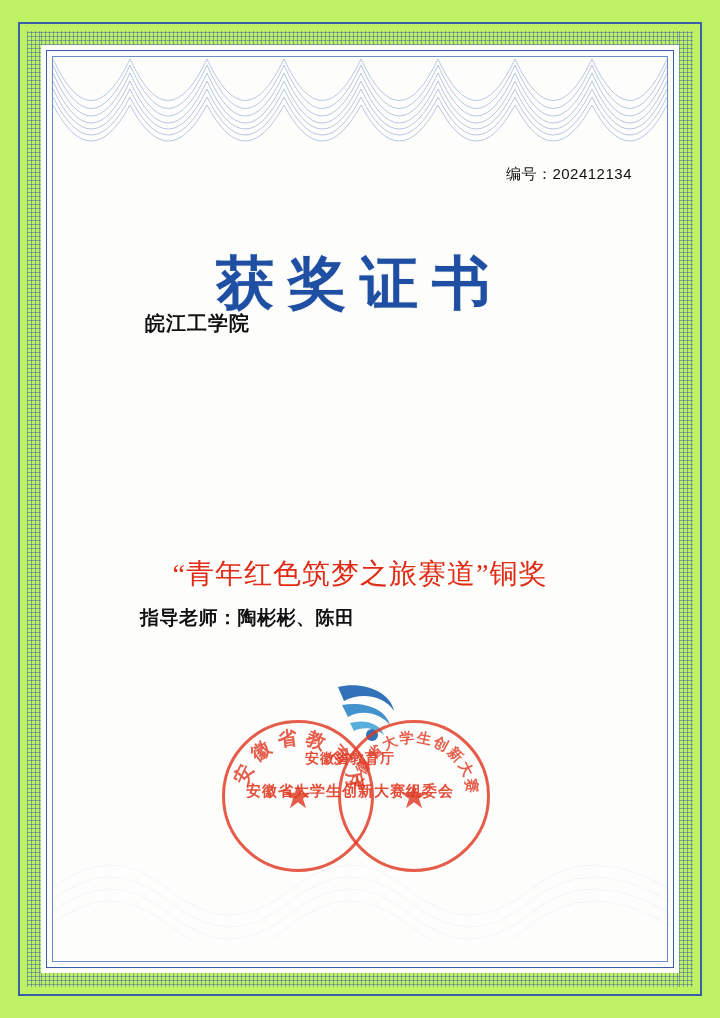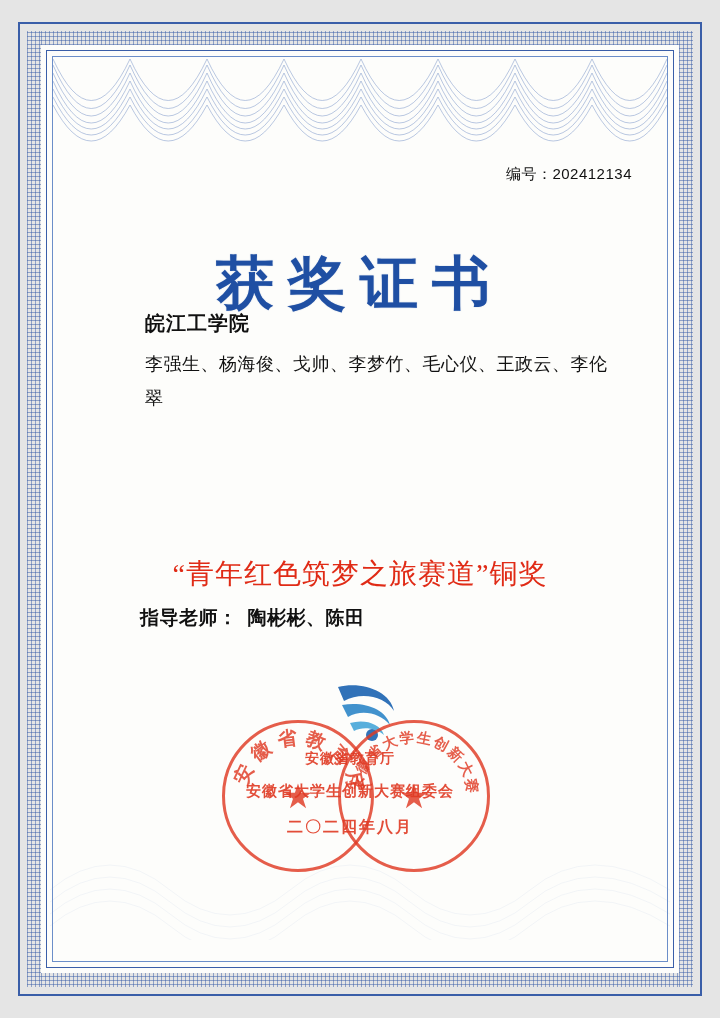--- a/index.html
+++ b/index.html
@@ -11,21 +11,21 @@
     width: 720px;
     height: 1018px;
     overflow: hidden;
     font-family: "Liberation Sans", sans-serif;
   }
 
   .page {
     position: relative;
     width: 720px;
     height: 1018px;
-    background: #e5e5e5;
+    background: #bef264;
   }
 
   
   .border-outer {
     position: absolute;
     left: 18px; top: 22px; right: 18px; bottom: 22px;
     border: 2px solid #3a5ea8;
     box-sizing: border-box;
   }
   .border-band {
@@ -172,21 +172,20 @@
     left: 70px;
     top: 545px;
     font-family: "Liberation Serif", serif;
     font-size: 19px;
     font-weight: bold;
     color: #111;
     letter-spacing: 0.5px;
   }
   .mentor .mentor-names {
     font-weight: bold;
-    margin-left: 10px;
   }
 
   .closing {
     position: absolute;
     left: 70px;
     top: 605px;
     font-family: "Liberation Serif", serif;
     font-size: 19.5px;
     font-weight: bold;
     color: #111;
@@ -283,21 +282,20 @@
 
   <div class="content">
 
     <div class="serial">
       <span>编号：</span><span>202412134</span>
     </div>
 
     <div class="title-cn">获奖证书</div>
 
     <div class="org">皖江工学院</div>
-    <div class="names">李强生、杨海俊、戈帅、李梦竹、毛心仪、王政云、李伦翠</div>
 
 
     <div class="award">“青年红色筑梦之旅赛道”铜奖</div>
 
     <div class="mentor">
       <span>指导老师：</span><span class="mentor-names">陶彬彬、陈田</span>
     </div>
 
 
     <div class="logo">
@@ -329,17 +327,16 @@
         </defs>
         <text font-family="Liberation Serif, serif" font-size="15" font-weight="bold" fill="#e03a24" letter-spacing="2">
           <textPath href="#arcR" startOffset="3%">安徽省大学生创新大赛组委会</textPath>
         </text>
       </svg>
     </div>
 
     <div class="seal-center-lines">
       <div class="seal-line1">安徽省教育厅</div>
       <div class="seal-line2">安徽省大学生创新大赛组委会</div>
-      <div class="seal-line3">二〇二四年八月</div>
     </div>
 
   </div>
 </div>
 
 </body></html>

